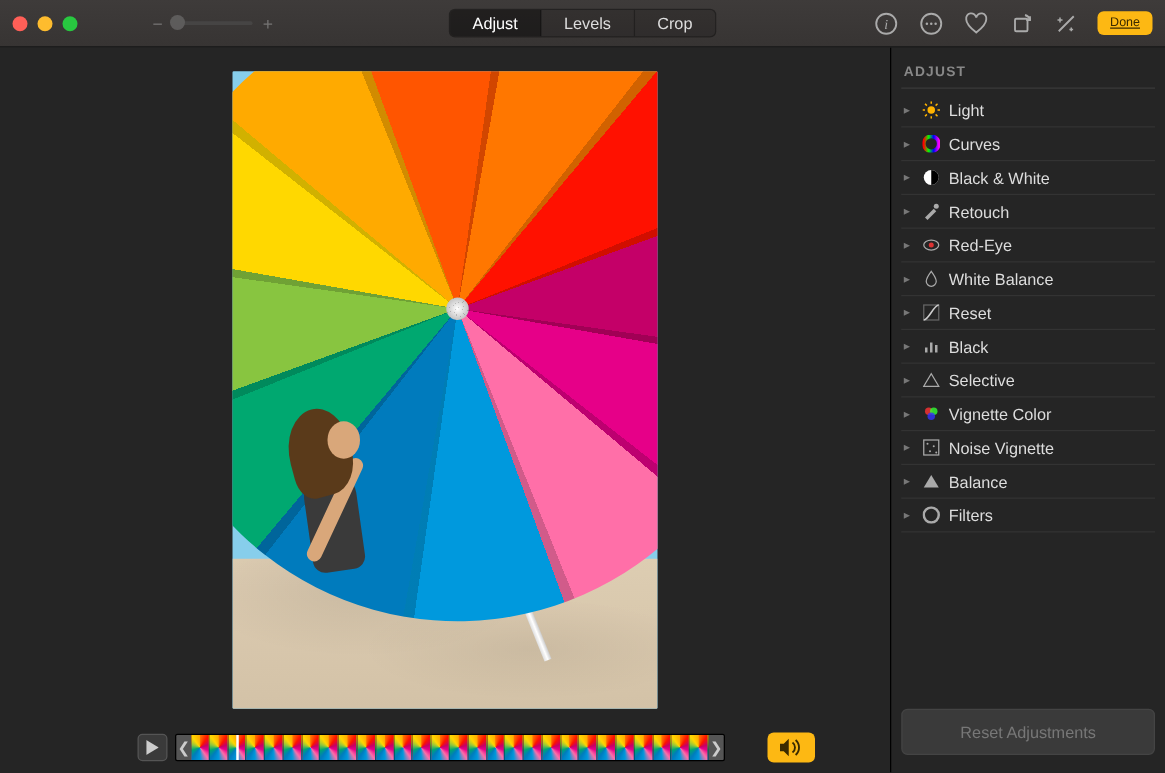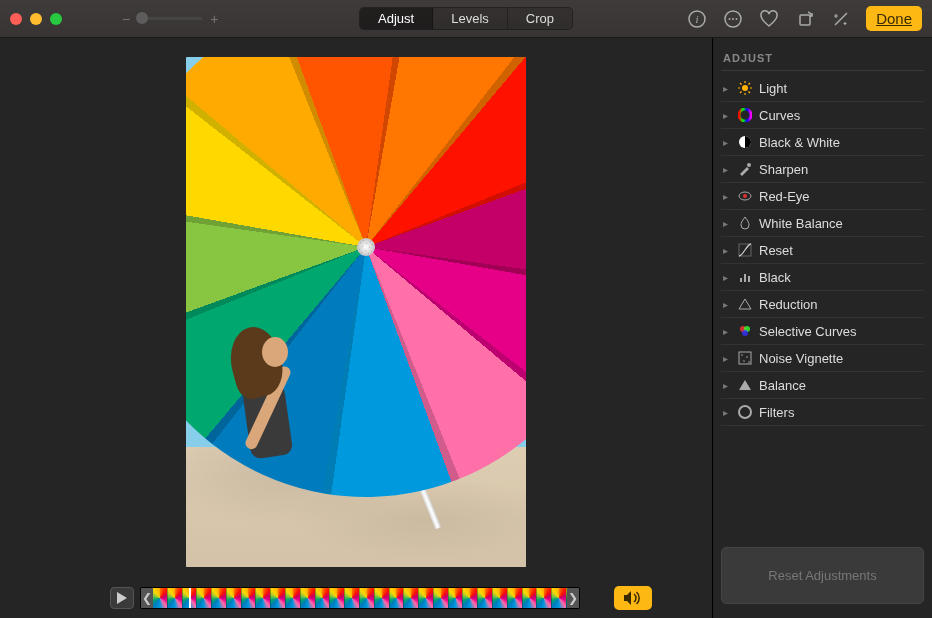--- a/index.html
+++ b/index.html
@@ -53,21 +53,21 @@
   .mode-tab.active { background: rgba(0,0,0,0.35); color: #fff; }
   .toolbar-right {
     margin-left: auto; display: flex; gap: 14px; align-items: center;
   }
   .tb-icon {
     width: 22px; height: 22px; display: flex; align-items: center; justify-content: center;
     color: #aaa; cursor: pointer;
   }
   .done-btn {
     background: #fdb813; color: #3a2a00; font-weight: 500;
-    padding: 4px 10px; border-radius: 5px; font-size: 15px;
+    padding: 4px 10px; border-radius: 5px; font-size: 10px;
     cursor: pointer;
     text-decoration: underline;
   }
 
   
   .main {
     display: flex; height: calc(100% - 38px);
   }
   .canvas-area {
     flex: 1; position: relative; display: flex; flex-direction: column;
@@ -200,21 +200,21 @@
   .adj-row {
     display:flex; align-items:center; gap:6px;
     padding: 5px 2px; border-bottom:1px solid #333; cursor:pointer;
   }
   .adj-row .chev { color:#777; font-size:10px; width:8px; }
   .adj-row .ico { width:16px; height:16px; display:flex; align-items:center; justify-content:center; }
   .adj-row .lbl { color:#ddd; font-size:13px; }
   .reset-btn {
     margin-top:auto; margin-bottom:4px;
     background:#3a3a3a; color:#777; text-align:center;
-    padding:20px; border-radius:5px; font-size:13px; border:1px solid #444;
+    padding:10px; border-radius:5px; font-size:13px; border:1px solid #444;
     cursor: default;
   }
 
   
   svg { display:block; }
 </style>
 </head>
 <body>
 
 <div class="titlebar">
@@ -393,21 +393,21 @@
           <span class="lbl">Black &amp; White</span>
         </div>
         <div class="adj-row">
           <span class="chev">▸</span>
           <span class="ico">
             <svg width="14" height="14" viewBox="0 0 14 14">
               <path d="M2 12 L9 5 L11 7 L4 14 Z" fill="#aaa"></path>
               <circle cx="11" cy="3" r="2" fill="#aaa"></circle>
             </svg>
           </span>
-          <span class="lbl">Sharpen</span>
+          <span class="lbl">Retouch</span>
         </div>
         <div class="adj-row">
           <span class="chev">▸</span>
           <span class="ico">
             <svg width="14" height="14" viewBox="0 0 14 14">
               <ellipse cx="7" cy="7" rx="6" ry="4" fill="none" stroke="#aaa"></ellipse>
               <circle cx="7" cy="7" r="2" fill="#d33"></circle>
             </svg>
           </span>
           <span class="lbl">Red-Eye</span>
@@ -442,32 +442,32 @@
           </span>
           <span class="lbl">Black</span>
         </div>
         <div class="adj-row">
           <span class="chev">▸</span>
           <span class="ico">
             <svg width="14" height="14" viewBox="0 0 14 14">
               <path d="M1 12 L7 2 L13 12 Z" fill="none" stroke="#aaa"></path>
             </svg>
           </span>
-          <span class="lbl">Reduction</span>
+          <span class="lbl">Selective</span>
         </div>
         <div class="adj-row">
           <span class="chev">▸</span>
           <span class="ico">
             <svg width="14" height="14" viewBox="0 0 14 14">
               <circle cx="5" cy="5" r="3" fill="#f33" opacity="0.8"></circle>
               <circle cx="9" cy="5" r="3" fill="#3f3" opacity="0.8"></circle>
               <circle cx="7" cy="9" r="3" fill="#33f" opacity="0.8"></circle>
             </svg>
           </span>
-          <span class="lbl">Selective Curves</span>
+          <span class="lbl">Vignette Color</span>
         </div>
         <div class="adj-row">
           <span class="chev">▸</span>
           <span class="ico">
             <svg width="14" height="14" viewBox="0 0 14 14">
               <rect x="1" y="1" width="12" height="12" fill="none" stroke="#aaa"></rect>
               <circle cx="4" cy="4" r="0.8" fill="#aaa"></circle>
               <circle cx="9" cy="6" r="0.8" fill="#aaa"></circle>
               <circle cx="6" cy="10" r="0.8" fill="#aaa"></circle>
               <circle cx="11" cy="11" r="0.8" fill="#aaa"></circle>

